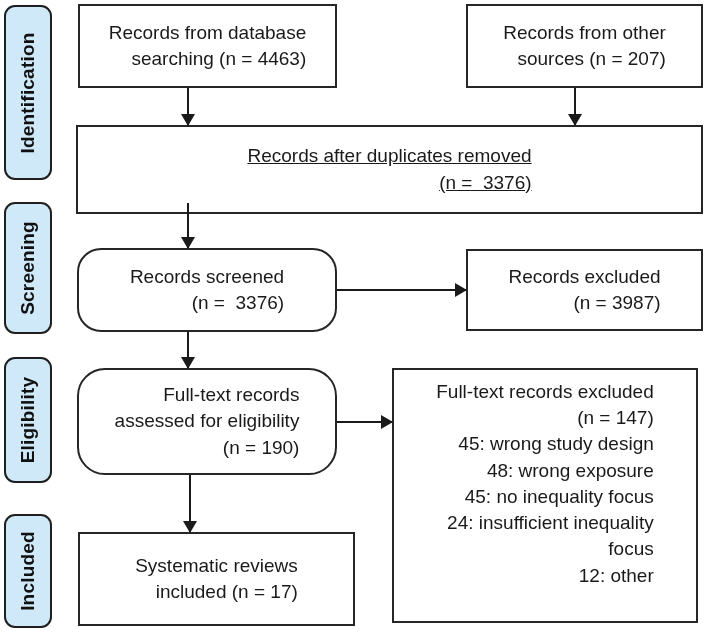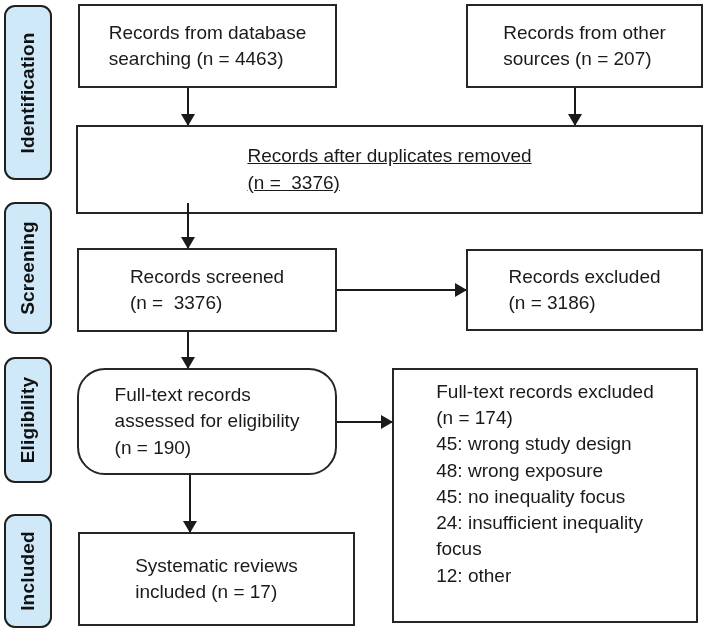--- a/index.html
+++ b/index.html
@@ -36,21 +36,21 @@
   }
   
   .fbox {
     position: absolute;
     background: #ffffff;
     border: 2px solid #262626;
     box-sizing: border-box;
     display: flex;
     align-items: center;
     justify-content: center;
-    text-align: left;
+    text-align: right;
     font-size: 19px;
     line-height: 1.38;
     color: #1a1a1a;
     white-space: pre-wrap;
     padding: 2px 6px;
   }
   .fbox.top-align {
     align-items: flex-start;
     padding-top: 9px;
   }
@@ -108,32 +108,32 @@
 
   <div class="fbox" style="left:78px; top:4px; width:259px; height:84px;">Records from database
 searching (n = 4463)</div>
 
   <div class="fbox" style="left:466px; top:4px; width:237px; height:84px;">Records from other
 sources (n = 207)</div>
 
   <div class="fbox" style="left:76px; top:125px; width:627px; height:89px;text-decoration:underline;">Records after duplicates removed
 (n =  3376)</div>
 
-  <div class="fbox" style="left:77px; top:248px; width:260px; height:84px;">Records screened
+  <div class="fbox" style="left:77px; top:248px; width:260px; height:84px;border-radius:24px;">Records screened
 (n =  3376)</div>
 
   <div class="fbox" style="left:466px; top:249px; width:237px; height:82px;">Records excluded
-(n = 3186)</div>
+(n = 3987)</div>
 
   <div class="fbox" style="left:77px; top:368px; width:260px; height:107px;border-radius:28px;">Full-text records
 assessed for eligibility
 (n = 190)</div>
 
   <div class="fbox top-align" style="left:392px; top:368px; width:306px; height:255px;">Full-text records excluded
-(n = 174)
+(n = 147)
 45: wrong study design
 48: wrong exposure
 45: no inequality focus
 24: insufficient inequality
 focus
 12: other</div>
 
   <div class="fbox" style="left:78px; top:532px; width:277px; height:94px;">Systematic reviews
 included (n = 17)</div>
 

